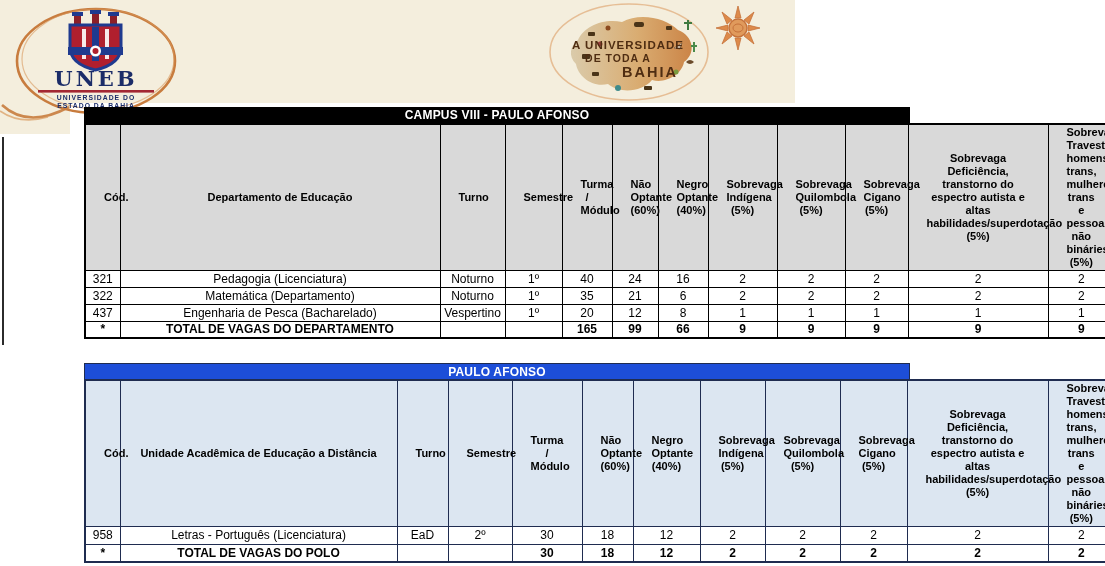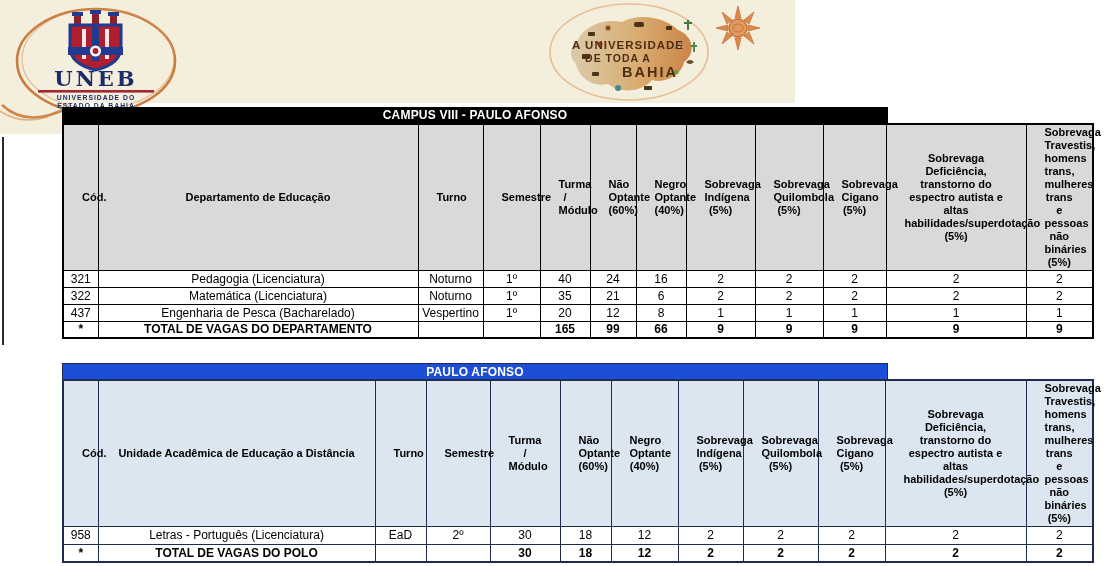--- a/index.html
+++ b/index.html
@@ -9,21 +9,21 @@
   }
   
   .banner{position:absolute;left:0;top:0;width:795px;height:103px;background:#f4eedd;z-index:0;}
   .banner-ext{position:absolute;left:0;top:103px;width:70px;height:31px;background:#f4eedd;z-index:0;overflow:hidden;}
   .logo-svg{position:absolute;left:6px;top:3px;z-index:1;}
   .map-svg{position:absolute;left:548px;top:2px;z-index:1;}
   .sun-svg{position:absolute;left:712px;top:6px;z-index:1;}
   .page-edge{position:absolute;left:2px;top:137px;width:2px;height:208px;background:#2b2b2b;z-index:1;}
 
   
-  .tablewrap{position:absolute;left:62px;width:826px;z-index:2;}
+  .tablewrap{position:absolute;left:84px;width:826px;z-index:2;}
   .tw1{top:107px;}
   .tw2{top:363px;}
   .titlebar{
     width:100%;height:16px;display:flex;align-items:center;justify-content:center;
     color:#fff;font-weight:bold;font-size:12px;letter-spacing:.2px;box-sizing:border-box;
   }
   .tw1 .titlebar{background:#000000;}
   .tw2 .titlebar{background:#1d4ed8;border:1px solid #1f2c50;border-bottom:none;}
   table{border-collapse:collapse;table-layout:fixed;width:1030px;background:#fff;}
   .tw1 table{border:2px solid #000;}
@@ -173,21 +173,21 @@
           <td>24</td>
           <td>16</td>
           <td>2</td>
           <td>2</td>
           <td>2</td>
           <td>2</td>
           <td>2</td>
         </tr>
         <tr>
           <td>322</td>
-          <td>Matemática (Licenciatura)</td>
+          <td>Matemática (Departamento)</td>
           <td>Noturno</td>
           <td>1º</td>
           <td>35</td>
           <td>21</td>
           <td>6</td>
           <td>2</td>
           <td>2</td>
           <td>2</td>
           <td>2</td>
           <td>2</td>

